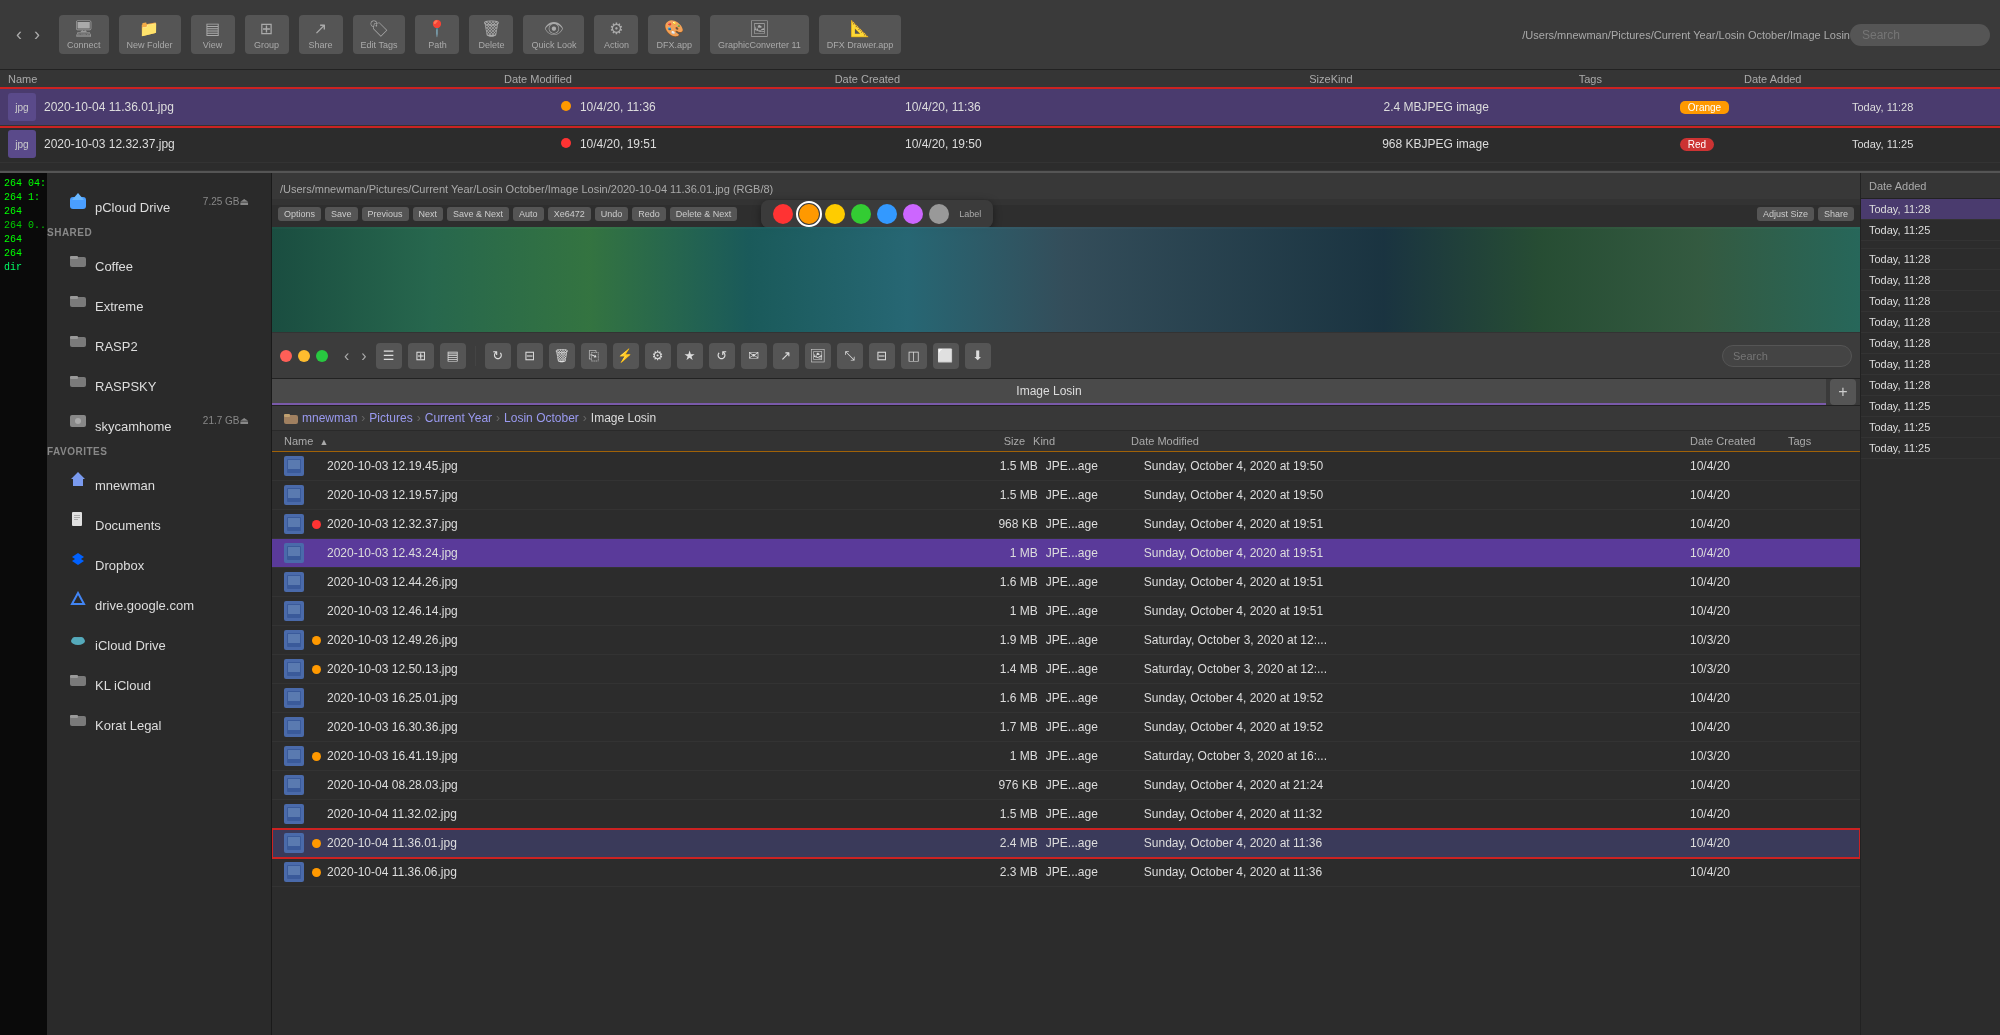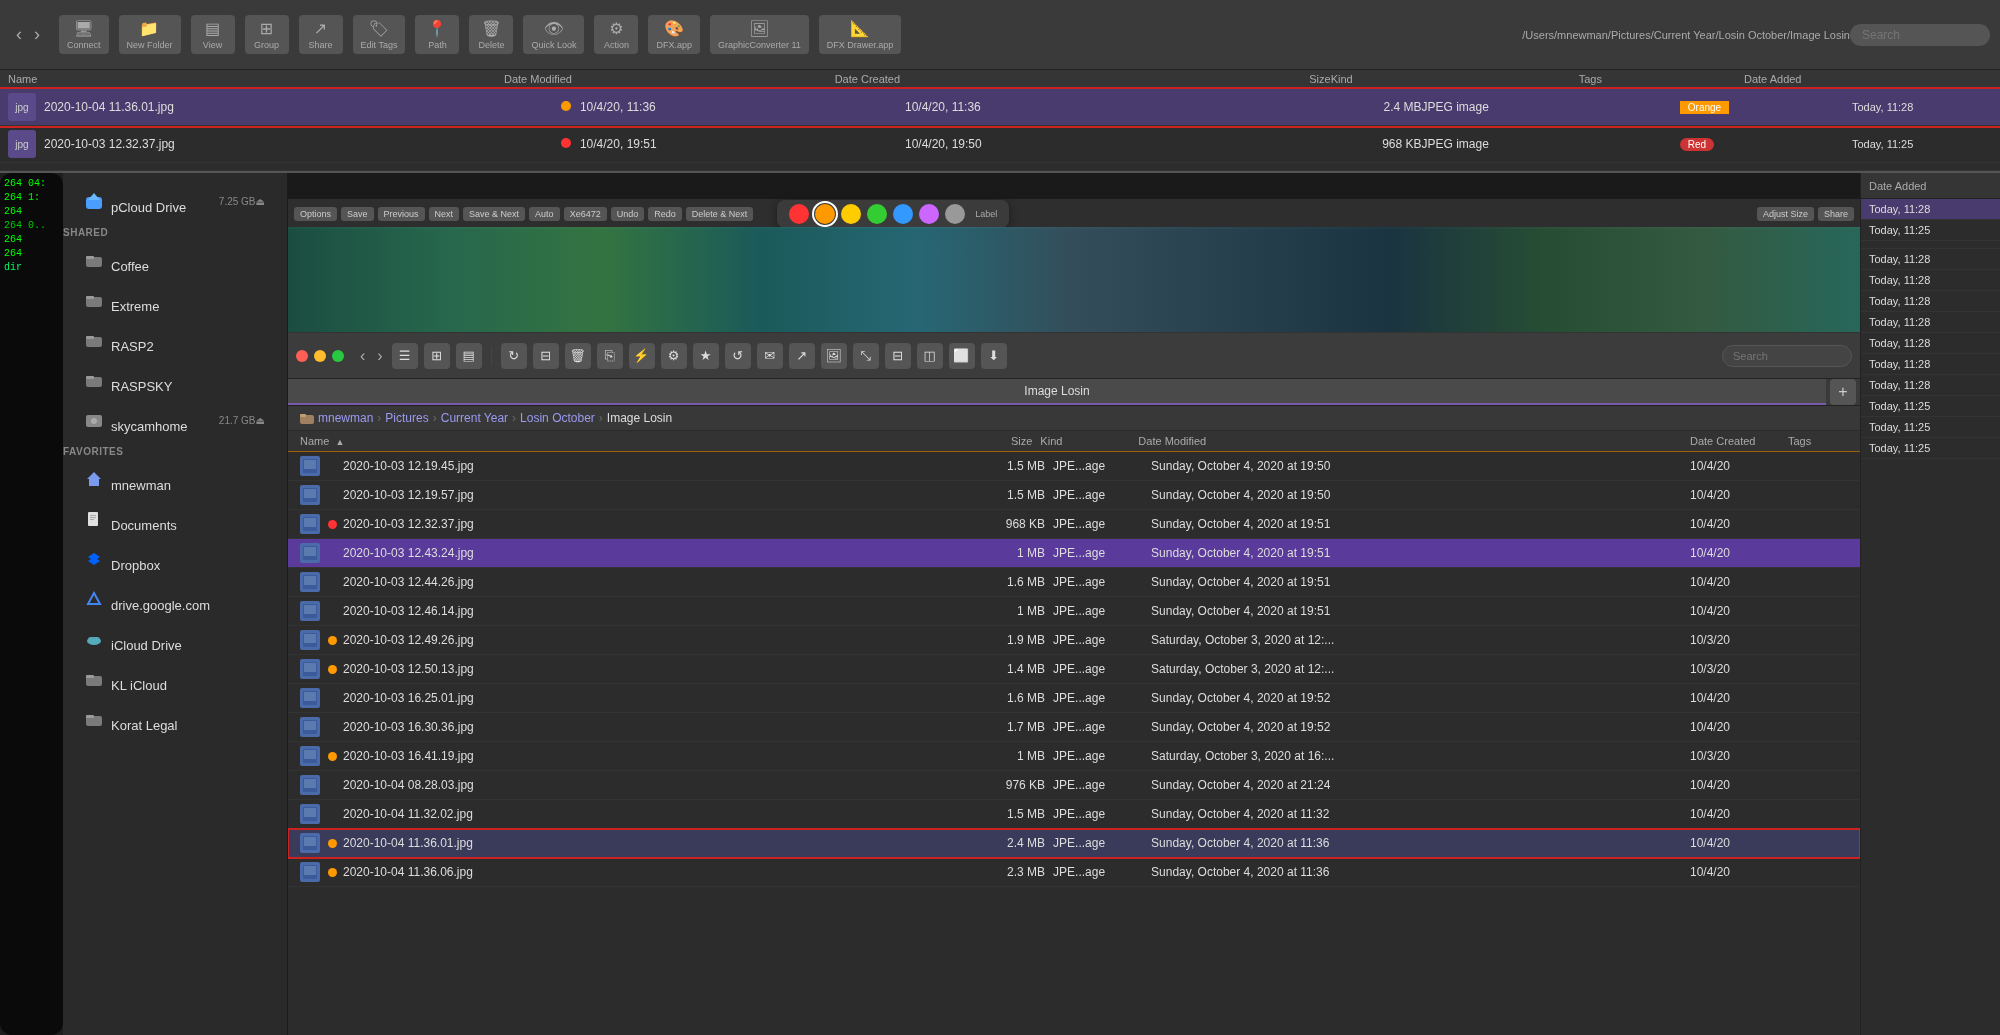--- a/index.html
+++ b/index.html
@@ -19,42 +19,42 @@
     
     .sidebar { width: 225px; background: #2a2a2a; border-right: 1px solid #1a1a1a; display: flex; flex-direction: column; padding-top: 8px; flex-shrink: 0; overflow-y: auto; }
     .sidebar-section-header { font-size: 10px; color: #888; font-weight: 600; padding: 6px 0 2px; text-transform: uppercase; letter-spacing: 0.5px; }
     .sidebar-item { display: flex; align-items: center; padding: 5px 16px; cursor: pointer; border-radius: 4px; margin: 1px 6px; color: #ddd; font-size: 13px; }
     .sidebar-icon { width: 18px; height: 18px; margin-right: 8px; display: flex; align-items: center; justify-content: center; flex-shrink: 0; }
     .sidebar-item-label { flex: 1; margin-top: 13px; }
     .sidebar-item-size { font-size: 10px; color: #888; margin-left: 4px; }
     .eject-btn { color: #888; font-size: 10px; cursor: pointer; }
 
     
-    .terminal-strip { width: 63px; background: #0a0a0a; color: #00ff00; font-size: 10px; font-family: 'Courier New', monospace; padding: 4px; overflow: hidden; flex-shrink: 0; border-radius: 12px; }
+    .terminal-strip { width: 47px; background: #0a0a0a; color: #00ff00; font-size: 10px; font-family: 'Courier New', monospace; padding: 4px; overflow: hidden; flex-shrink: 0; }
     .terminal-line { line-height: 14px; white-space: nowrap; }
 
     
     .main-content { flex: 1; display: flex; flex-direction: column; overflow: hidden; }
 
     
     .upper-finder { background: #2c2c2c; border-bottom: 2px solid #555; }
     .upper-finder-table-header { display: flex; align-items: center; padding: 3px 8px; background: #353535; border-bottom: 1px solid #222; font-size: 11px; color: #aaa; font-weight: 500; }
     .uf-col-name { flex: 3; }
     .uf-col-modified { flex: 2; }
     .uf-col-created { flex: 2; }
     .uf-col-size { flex: 1; text-align: right; }
     .uf-col-kind { flex: 1.5; }
     .uf-col-tags { flex: 1; }
     .uf-col-dateadded { flex: 1.5; }
     .upper-finder-row { display: flex; align-items: center; padding: 4px 8px; border-bottom: 1px solid #333; font-size: 12px; color: #ddd; }
     .upper-finder-row.selected { background: #4a3b6e; outline: 2px solid #f03; }
     .file-thumb { width: 28px; height: 28px; background: #555; border-radius: 3px; margin-right: 8px; display: flex; align-items: center; justify-content: center; flex-shrink: 0; }
     .dot-orange { width: 10px; height: 10px; border-radius: 50%; background: #f90; display: inline-block; margin-right: 6px; }
     .dot-red { width: 10px; height: 10px; border-radius: 50%; background: #f33; display: inline-block; margin-right: 6px; }
-    .tag-pill { background: #f90; color: #fff; border-radius: 0; padding: 1px 8px; font-size: 10px; }
+    .tag-pill { background: #f90; color: #fff; border-radius: 5px; padding: 1px 8px; font-size: 10px; }
     .tag-pill-red { background: #c33; color: #fff; border-radius: 8px; padding: 1px 8px; font-size: 10px; }
 
     
     .image-preview { position: relative; height: 130px; background: #1a1a1a; overflow: hidden; border-bottom: 1px solid #333; }
     .preview-toolbar { position: absolute; top: 0; left: 0; right: 0; background: rgba(60,60,60,0.9); display: flex; align-items: center; padding: 4px 8px; gap: 4px; height: 32px; }
     .prev-btn { background: #555; border: none; color: #ccc; font-size: 9px; padding: 2px 6px; border-radius: 3px; cursor: pointer; }
     .label-dot { width: 20px; height: 20px; border-radius: 50%; cursor: pointer; display: flex; align-items: center; justify-content: center; }
     .label-dot.active { outline: 2px solid #fff; outline-offset: 1px; }
 
     
@@ -360,20 +360,23 @@
           </svg>
       </div>
       <span class="sidebar-item-label">Korat Legal</span>
     </div>
   </div>
 
   <div class="main-content">
 
     <div class="image-preview" style="height: 160px;">
 
+      <div class="preview-toolbar">
+        <span style="font-size:11px; color:#aaa; flex:1;">/Users/mnewman/Pictures/Current Year/Losin October/Image Losin/2020-10-04 11.36.01.jpg (RGB/8)</span>
+      </div>
 
       <div style="background:rgba(50,50,50,0.85); display:flex; align-items:center; padding: 3px 6px; gap:4px; position:absolute; top:26px; left:0; right:0; height:30px;">
         <button class="prev-btn">Options</button>
         <button class="prev-btn">Save</button>
         <button class="prev-btn">Previous</button>
         <button class="prev-btn">Next</button>
         <button class="prev-btn">Save &amp; Next</button>
         <button class="prev-btn">Auto</button>
         <button class="prev-btn">Xe6472</button>
         <button class="prev-btn">Undo</button>

